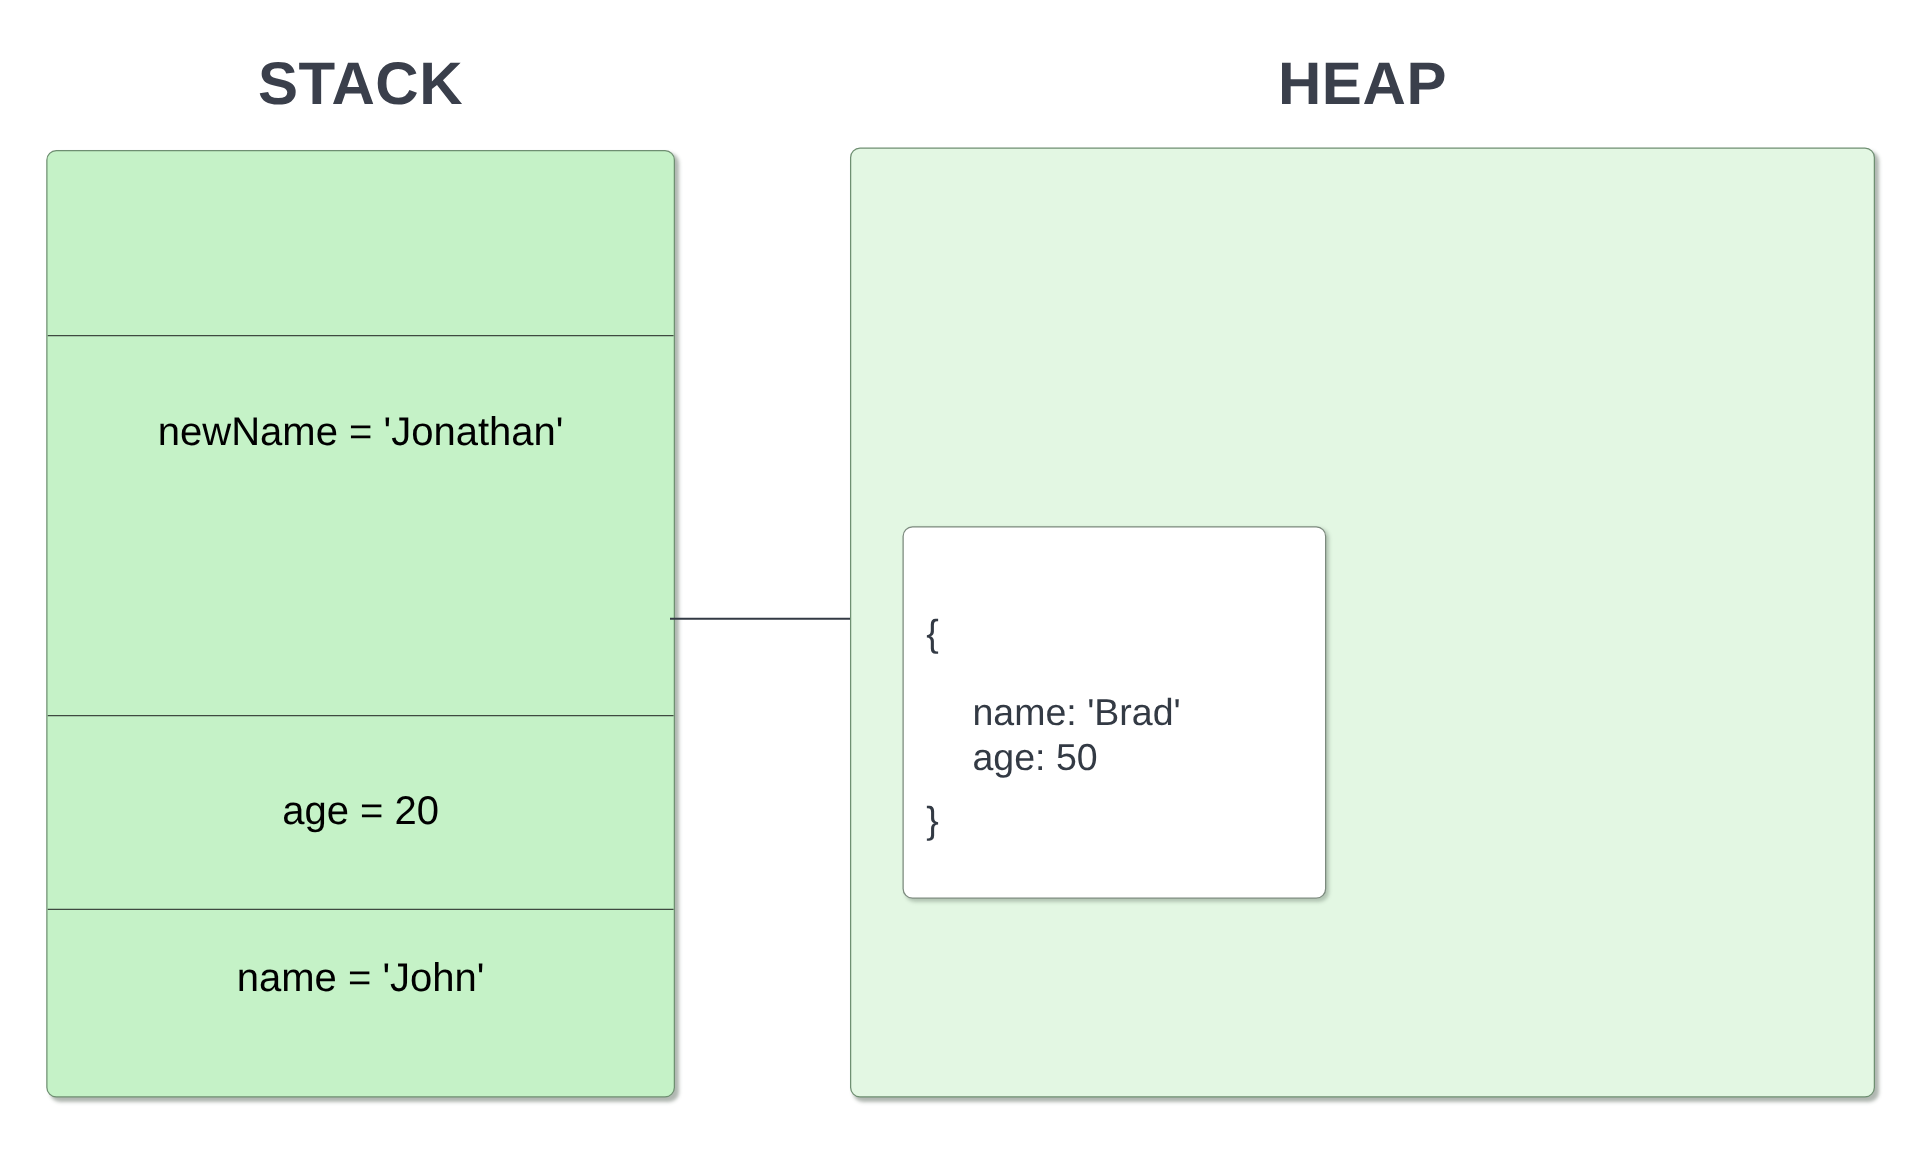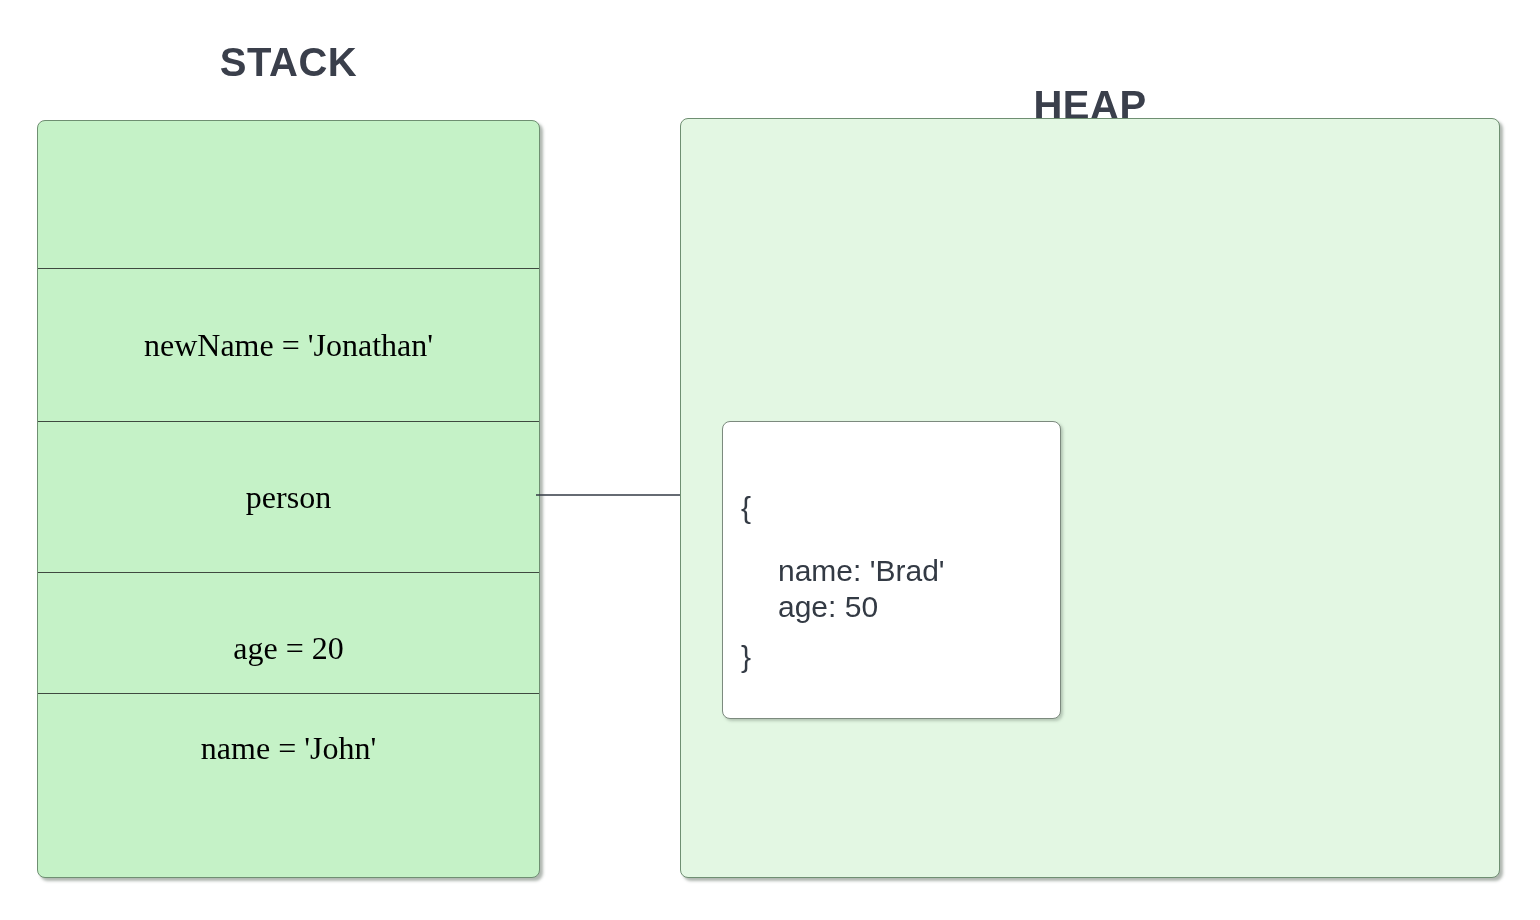--- a/index.html
+++ b/index.html
@@ -16,37 +16,36 @@
   }
   .canvas {
     position: relative;
     width: 1540px;
     height: 920px;
   }
 
   
   .section-title {
     position: absolute;
-    font-size: 40px;
+    font-size: 48px;
     font-weight: bold;
     color: #3a3f4b;
     text-align: center;
     letter-spacing: 0.5px;
     white-space: nowrap;
   }
   #stack-title {
     left: 37px;
     top: 40px;
     width: 503px;
   }
   #heap-title {
     left: 680px;
     top: 40px;
     width: 820px;
-    margin-top: 43px;
   }
 
   
   #stack-box {
     position: absolute;
     left: 37px;
     top: 120px;
     width: 503px;
     height: 758px;
     background: #c5f2c7;
@@ -63,27 +62,26 @@
     box-sizing: border-box;
     display: flex;
     align-items: center;
     justify-content: center;
     font-size: 32px;
     color: #000000;
     white-space: nowrap;
   }
   .stack-cell + .stack-cell {
     border-top: 1px solid #3f4a40;
-    font-family: Liberation Serif, serif;
   }
   #stack-cell-0 { top: 0px;   height: 147px; }
   #stack-cell-1 { top: 147px; height: 153px; }
   #stack-cell-2 { top: 300px; height: 151px; }
   #stack-cell-3 { top: 451px; height: 151px; }
-  #stack-cell-4 { top: 572px; height: 110px; }
+  #stack-cell-4 { top: 606px; height: 110px; }
 
   
   #heap-box {
     position: absolute;
     left: 680px;
     top: 118px;
     width: 820px;
     height: 760px;
     background: #e3f7e3;
     border: 1px solid #6f8f72;
@@ -132,21 +130,20 @@
 
 <div class="canvas">
 
   <div class="section-title" id="stack-title">STACK</div>
 
   <div class="section-title" id="heap-title">HEAP</div>
 
   <div id="stack-box">
     <div class="stack-cell" id="stack-cell-0"></div>
     <div class="stack-cell" id="stack-cell-1">newName = 'Jonathan'</div>
-    <div class="stack-cell" id="stack-cell-2">person</div>
     <div class="stack-cell" id="stack-cell-3">age = 20</div>
     <div class="stack-cell" id="stack-cell-4">name = 'John'</div>
   </div>
 
   <svg id="pointer-arrow" viewBox="0 0 194 50" xmlns="http://www.w3.org/2000/svg">
     <defs>
       <marker id="arrowhead" markerWidth="10" markerHeight="8" refX="9" refY="4" orient="auto" markerUnits="userSpaceOnUse">
         <path d="M0,0 L10,4 L0,8 z" fill="#333a44"></path>
       </marker>
     </defs>

